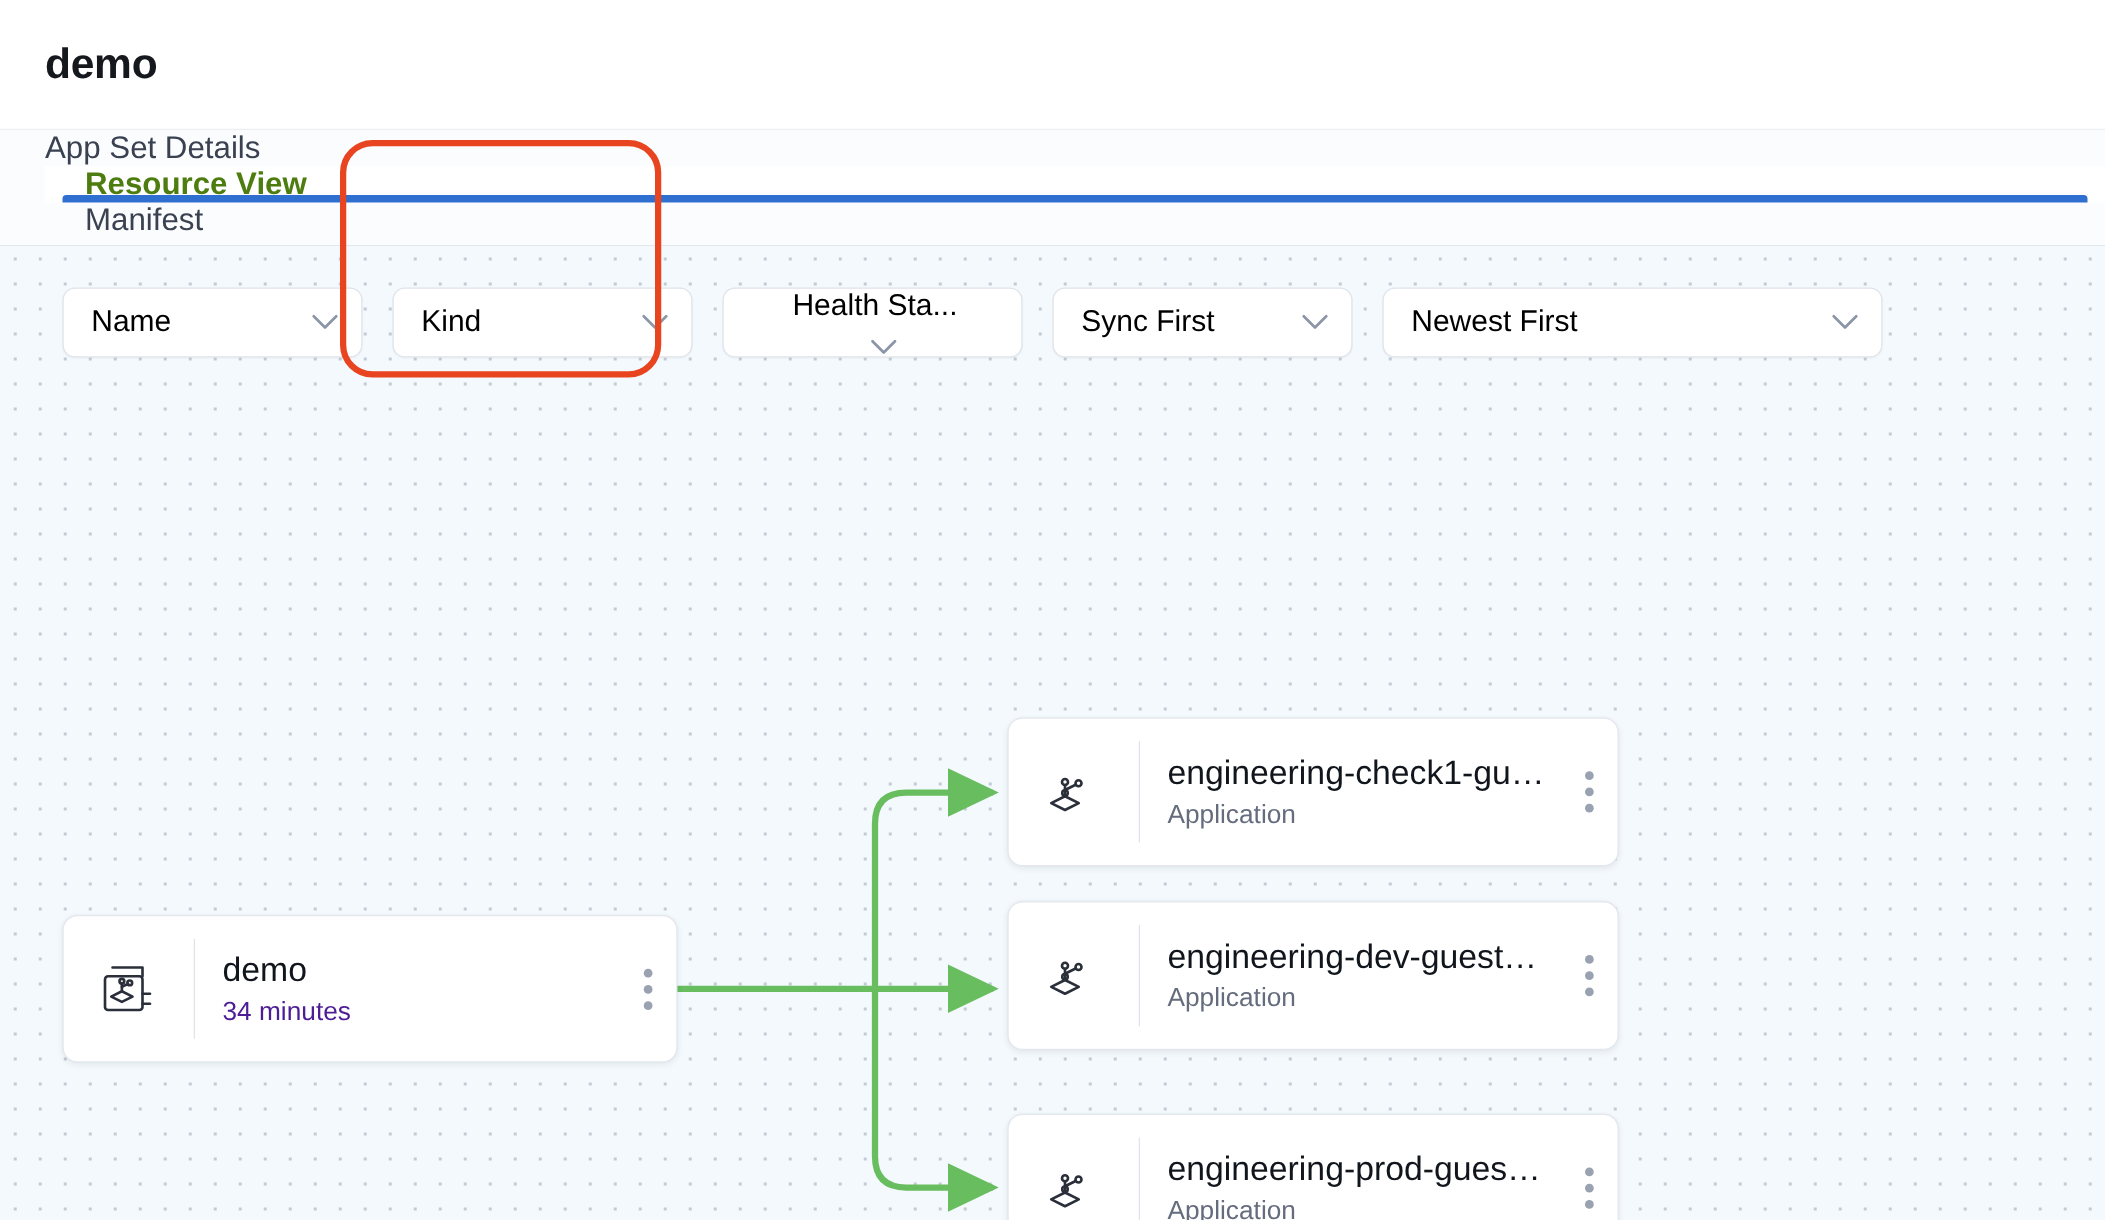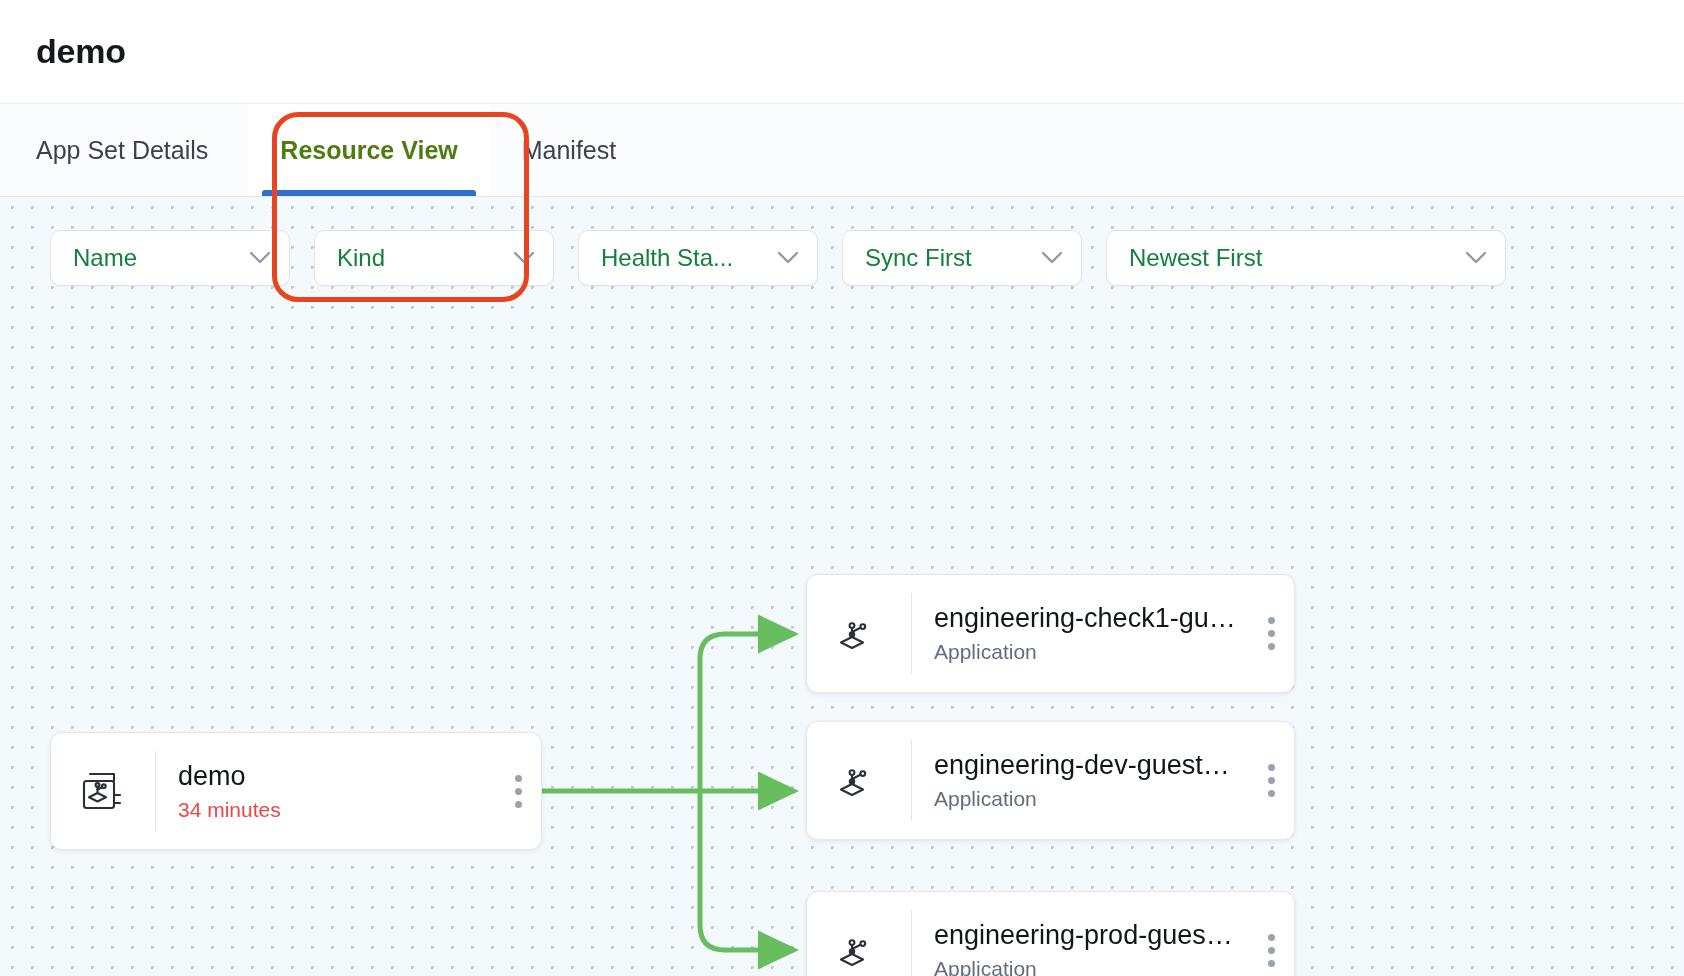--- a/index.html
+++ b/index.html
@@ -30,20 +30,21 @@
 
   
   .tabbar {
     position: relative;
     height: 93px;
     background: #fbfcfe;
     border-bottom: 1px solid #e3e6ec;
     display: flex;
     align-items: stretch;
     padding-left: 36px;
+    flex-direction: column;
   }
   .tab {
     position: relative;
     display: flex;
     align-items: center;
     padding: 0 32px;
     font-size: 25px;
     color: #3a4150;
     cursor: pointer;
     background: transparent;
@@ -105,28 +106,28 @@
     height: 56px;
     background: #ffffff;
     border: 1px solid #dfe3ea;
     border-radius: 10px;
     padding: 0 18px 0 22px;
     cursor: pointer;
     box-shadow: 0 1px 1px rgba(16,22,38,0.03);
   }
   .select .label {
     font-size: 24px;
-    color: #15803d;
+    color: #000000;
     white-space: nowrap;
     overflow: hidden;
     text-overflow: ellipsis;
   }
   .select.w-name   { width: 240px; }
   .select.w-kind   { width: 240px; }
-  .select.w-health { width: 240px; }
+  .select.w-health { width: 240px; flex-direction: column; }
   .select.w-sync   { width: 240px; }
   .select.w-sort   { width: 400px; align-items: center; }
   .chev {
     margin-left: 14px;
     flex: 0 0 auto;
     display: block;
     color: #8c96a8;
   }
 
   
@@ -174,21 +175,21 @@
     line-height: 1.22;
   }
   .node .n-sub {
     font-size: 21px;
     color: #646c7d;
     margin-top: 4px;
     line-height: 1.25;
   }
   .node .n-meta {
     font-size: 21px;
-    color: #ef4444;
+    color: #4c1d95;
     margin-top: 4px;
     line-height: 1.25;
   }
   .kebab {
     flex: 0 0 auto;
     width: 46px;
     height: 100%;
     display: flex;
     flex-direction: column;
     align-items: center;

